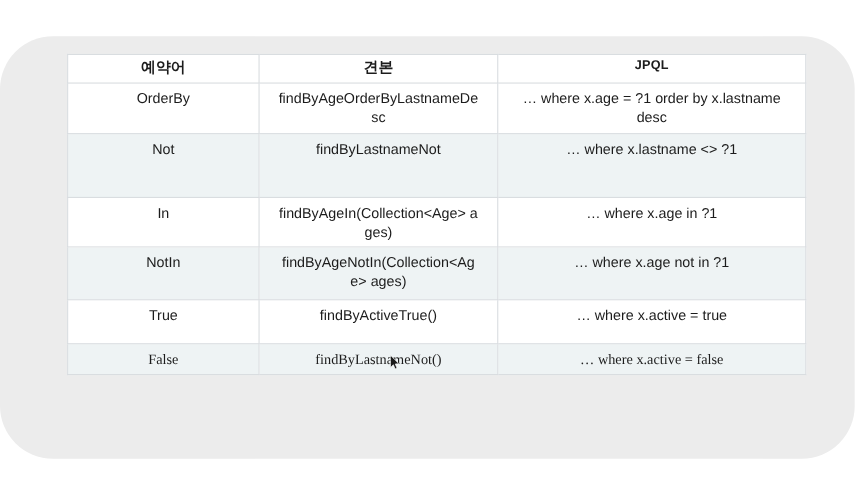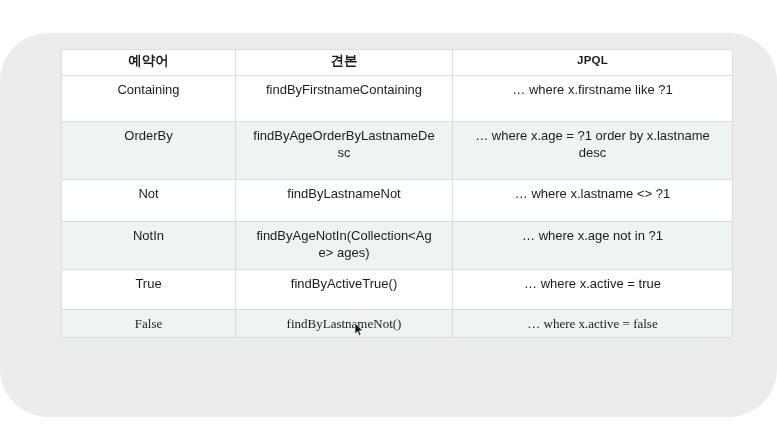--- a/index.html
+++ b/index.html
@@ -95,35 +95,36 @@
   </colgroup>
   <thead>
     <tr>
       <th>예약어</th>
       <th>견본</th>
       <th class="jpql-head">JPQL</th>
     </tr>
   </thead>
   <tbody>
     <tr>
-      <td>Containing</td>
-      <td>findByFirstnameContaining</td>
-      <td>… where x.firstname like ?1</td>
-    </tr>
-    <tr>
       <td>OrderBy</td>
       <td>findByAgeOrderByLastnameDe
 sc</td>
       <td>… where x.age = ?1 order by x.lastname
 desc</td>
     </tr>
     <tr>
       <td>Not</td>
       <td>findByLastnameNot</td>
       <td>… where x.lastname &lt;&gt; ?1</td>
+    </tr>
+    <tr>
+      <td>In</td>
+      <td>findByAgeIn(Collection&lt;Age&gt; a
+ges)</td>
+      <td>… where x.age in ?1</td>
     </tr>
     <tr>
       <td>NotIn</td>
       <td>findByAgeNotIn(Collection&lt;Ag
 e&gt; ages)</td>
       <td>… where x.age not in ?1</td>
     </tr>
     <tr>
       <td>True</td>
       <td>findByActiveTrue()</td>

